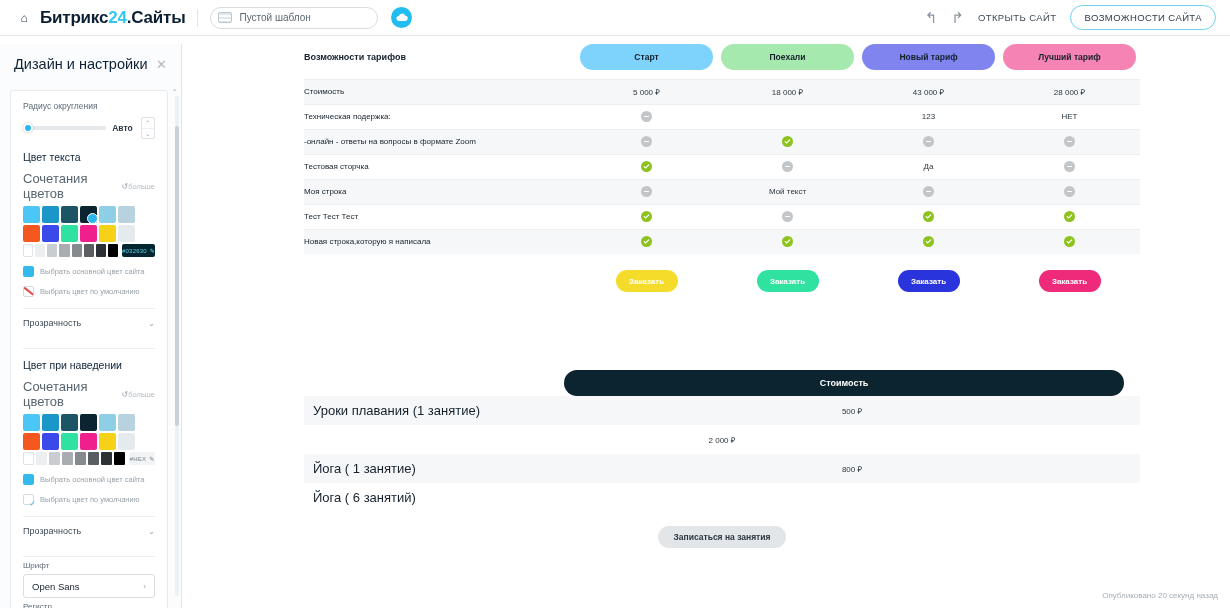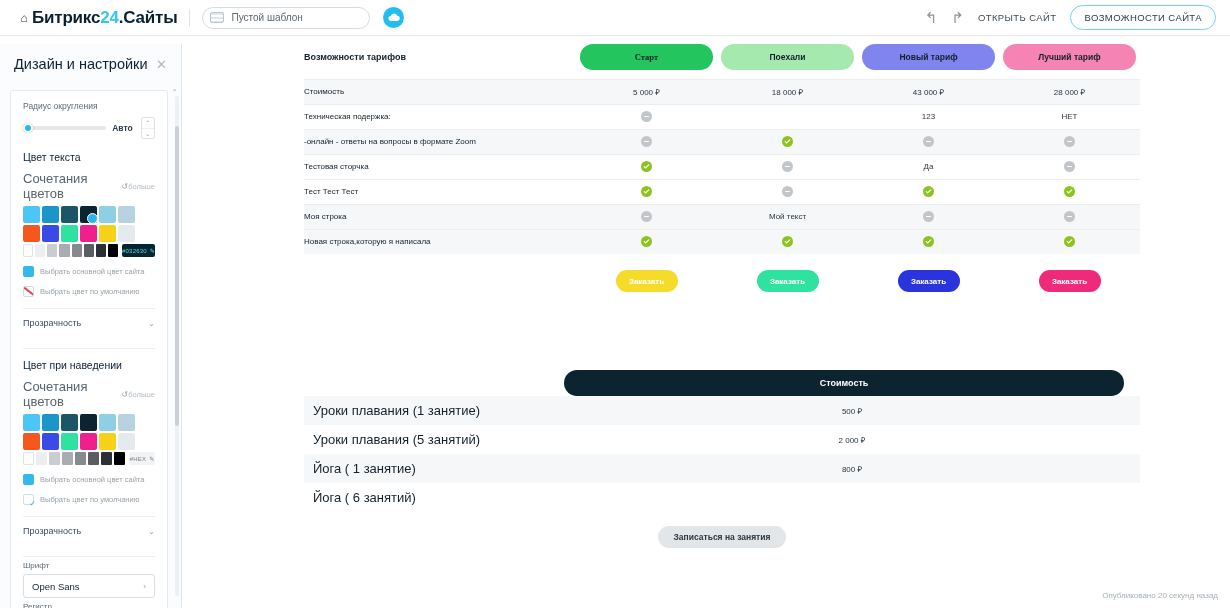--- a/index.html
+++ b/index.html
@@ -12,21 +12,21 @@
   }
   .app { position: relative; width: 1230px; height: 608px; }
 
   
   .topbar {
     position: absolute; top: 0; left: 0; width: 1230px; height: 36px;
     background: #fff; border-bottom: 1px solid #e6e9ec;
     display: flex; align-items: center; padding: 0 10px;
   }
   .home-icon { width: 16px; margin-left: 6px; color: #2c3b4a; font-size: 12px; text-align: center; }
-  .brand { font-size: 17px; font-weight: bold; color: #0b1f33; margin-left: 0; letter-spacing: -.2px; }
+  .brand { font-size: 17px; font-weight: bold; color: #0b1f33; margin-left: 8px; letter-spacing: -.2px; }
   .brand .b24 { color: #2fc7f7; }
   .brand .sites { color: #0b1f33; }
   .divider-v { width: 1px; height: 18px; background: #e0e4e8; margin: 0 12px; }
   .tpl-field {
     display: flex; align-items: center; gap: 7px;
     border: 1px solid #d8dde2; border-radius: 14px;
     height: 22px; padding: 0 12px 0 7px; min-width: 168px; background: #fff;
   }
   .tpl-thumb {
     width: 14px; height: 11px; border-radius: 2px; border: 1px solid #bcc4cc;
@@ -389,21 +389,21 @@
             <col class="c-name">
             <col class="c-col">
             <col class="c-col">
             <col class="c-col">
             <col class="c-col">
           </colgroup>
         <tbody>
           <tr class="hdr-row">
             <td class="hdr-title">Возможности тарифов</td>
             <td id="pill0">
-                <div class="pill" style="background: #22c55e; font-family: Liberation Serif, serif;">Старт</div>
+                <div class="pill" style="background: #7dd3fc;">Старт</div>
               </td>
             <td id="pill1">
                 <div class="pill" style="background: rgb(166, 233, 174);">Поехали</div>
               </td>
             <td id="pill2">
                 <div class="pill" style="background: rgb(127, 132, 239);">Новый тариф</div>
               </td>
             <td id="pill3">
                 <div class="pill" style="background: rgb(245, 132, 180);">Лучший тариф</div>
               </td>
@@ -463,59 +463,59 @@
                     <path d="M1.8 4h4.4" stroke="#fff" stroke-width="1.4" stroke-linecap="round"></path>
                   </svg>
                 </span></td>
               <td class="rval">Да</td>
               <td class="rval"><span class="ico no">
                   <svg width="7" height="7" viewBox="0 0 8 8">
                     <path d="M1.8 4h4.4" stroke="#fff" stroke-width="1.4" stroke-linecap="round"></path>
                   </svg>
                 </span></td>
             </tr>
+            <tr class="r alt">
+              <td class="rname">Моя строка</td>
+              <td class="rval"><span class="ico no">
+                  <svg width="7" height="7" viewBox="0 0 8 8">
+                    <path d="M1.8 4h4.4" stroke="#fff" stroke-width="1.4" stroke-linecap="round"></path>
+                  </svg>
+                </span></td>
+              <td class="rval">Мой текст</td>
+              <td class="rval"><span class="ico no">
+                  <svg width="7" height="7" viewBox="0 0 8 8">
+                    <path d="M1.8 4h4.4" stroke="#fff" stroke-width="1.4" stroke-linecap="round"></path>
+                  </svg>
+                </span></td>
+              <td class="rval"><span class="ico no">
+                  <svg width="7" height="7" viewBox="0 0 8 8">
+                    <path d="M1.8 4h4.4" stroke="#fff" stroke-width="1.4" stroke-linecap="round"></path>
+                  </svg>
+                </span></td>
+            </tr>
             <tr class="r">
               <td class="rname">Тест Тест Тест</td>
               <td class="rval"><span class="ico yes">
                   <svg width="7" height="7" viewBox="0 0 8 8">
                     <path d="M1.4 4.1 3 5.7 6.6 2.1" stroke="#fff" stroke-width="1.4" fill="none" stroke-linecap="round"></path>
                   </svg>
                 </span></td>
               <td class="rval"><span class="ico no">
                   <svg width="7" height="7" viewBox="0 0 8 8">
                     <path d="M1.8 4h4.4" stroke="#fff" stroke-width="1.4" stroke-linecap="round"></path>
                   </svg>
                 </span></td>
               <td class="rval"><span class="ico yes">
                   <svg width="7" height="7" viewBox="0 0 8 8">
                     <path d="M1.4 4.1 3 5.7 6.6 2.1" stroke="#fff" stroke-width="1.4" fill="none" stroke-linecap="round"></path>
                   </svg>
                 </span></td>
               <td class="rval"><span class="ico yes">
                   <svg width="7" height="7" viewBox="0 0 8 8">
                     <path d="M1.4 4.1 3 5.7 6.6 2.1" stroke="#fff" stroke-width="1.4" fill="none" stroke-linecap="round"></path>
-                  </svg>
-                </span></td>
-            </tr>
-            <tr class="r alt">
-              <td class="rname">Моя строка</td>
-              <td class="rval"><span class="ico no">
-                  <svg width="7" height="7" viewBox="0 0 8 8">
-                    <path d="M1.8 4h4.4" stroke="#fff" stroke-width="1.4" stroke-linecap="round"></path>
-                  </svg>
-                </span></td>
-              <td class="rval">Мой текст</td>
-              <td class="rval"><span class="ico no">
-                  <svg width="7" height="7" viewBox="0 0 8 8">
-                    <path d="M1.8 4h4.4" stroke="#fff" stroke-width="1.4" stroke-linecap="round"></path>
-                  </svg>
-                </span></td>
-              <td class="rval"><span class="ico no">
-                  <svg width="7" height="7" viewBox="0 0 8 8">
-                    <path d="M1.8 4h4.4" stroke="#fff" stroke-width="1.4" stroke-linecap="round"></path>
                   </svg>
                 </span></td>
             </tr>
             <tr class="r alt">
               <td class="rname">Новая строка,которую я написала</td>
               <td class="rval"><span class="ico yes">
                   <svg width="7" height="7" viewBox="0 0 8 8">
                     <path d="M1.4 4.1 3 5.7 6.6 2.1" stroke="#fff" stroke-width="1.4" fill="none" stroke-linecap="round"></path>
                   </svg>
                 </span></td>
@@ -556,21 +556,20 @@
     </div>
 
     <div class="section sec2">
       <div class="dark-head">Стоимость</div>
       <div id="price-rows">
           <div class="prow alt">
             <div class="pname">Уроки плавания (1 занятие)</div>
             <div class="pval">500 ₽</div>
           </div>
           <div class="prow">
-            <div class="pname">Уроки плавания (5 занятий)</div>
             <div class="pval">2 000 ₽</div>
           </div>
           <div class="prow alt">
             <div class="pname">Йога ( 1 занятие)</div>
             <div class="pval">800 ₽</div>
           </div>
           <div class="prow">
             <div class="pname">Йога ( 6 занятий)</div>
           </div>
         </div>

